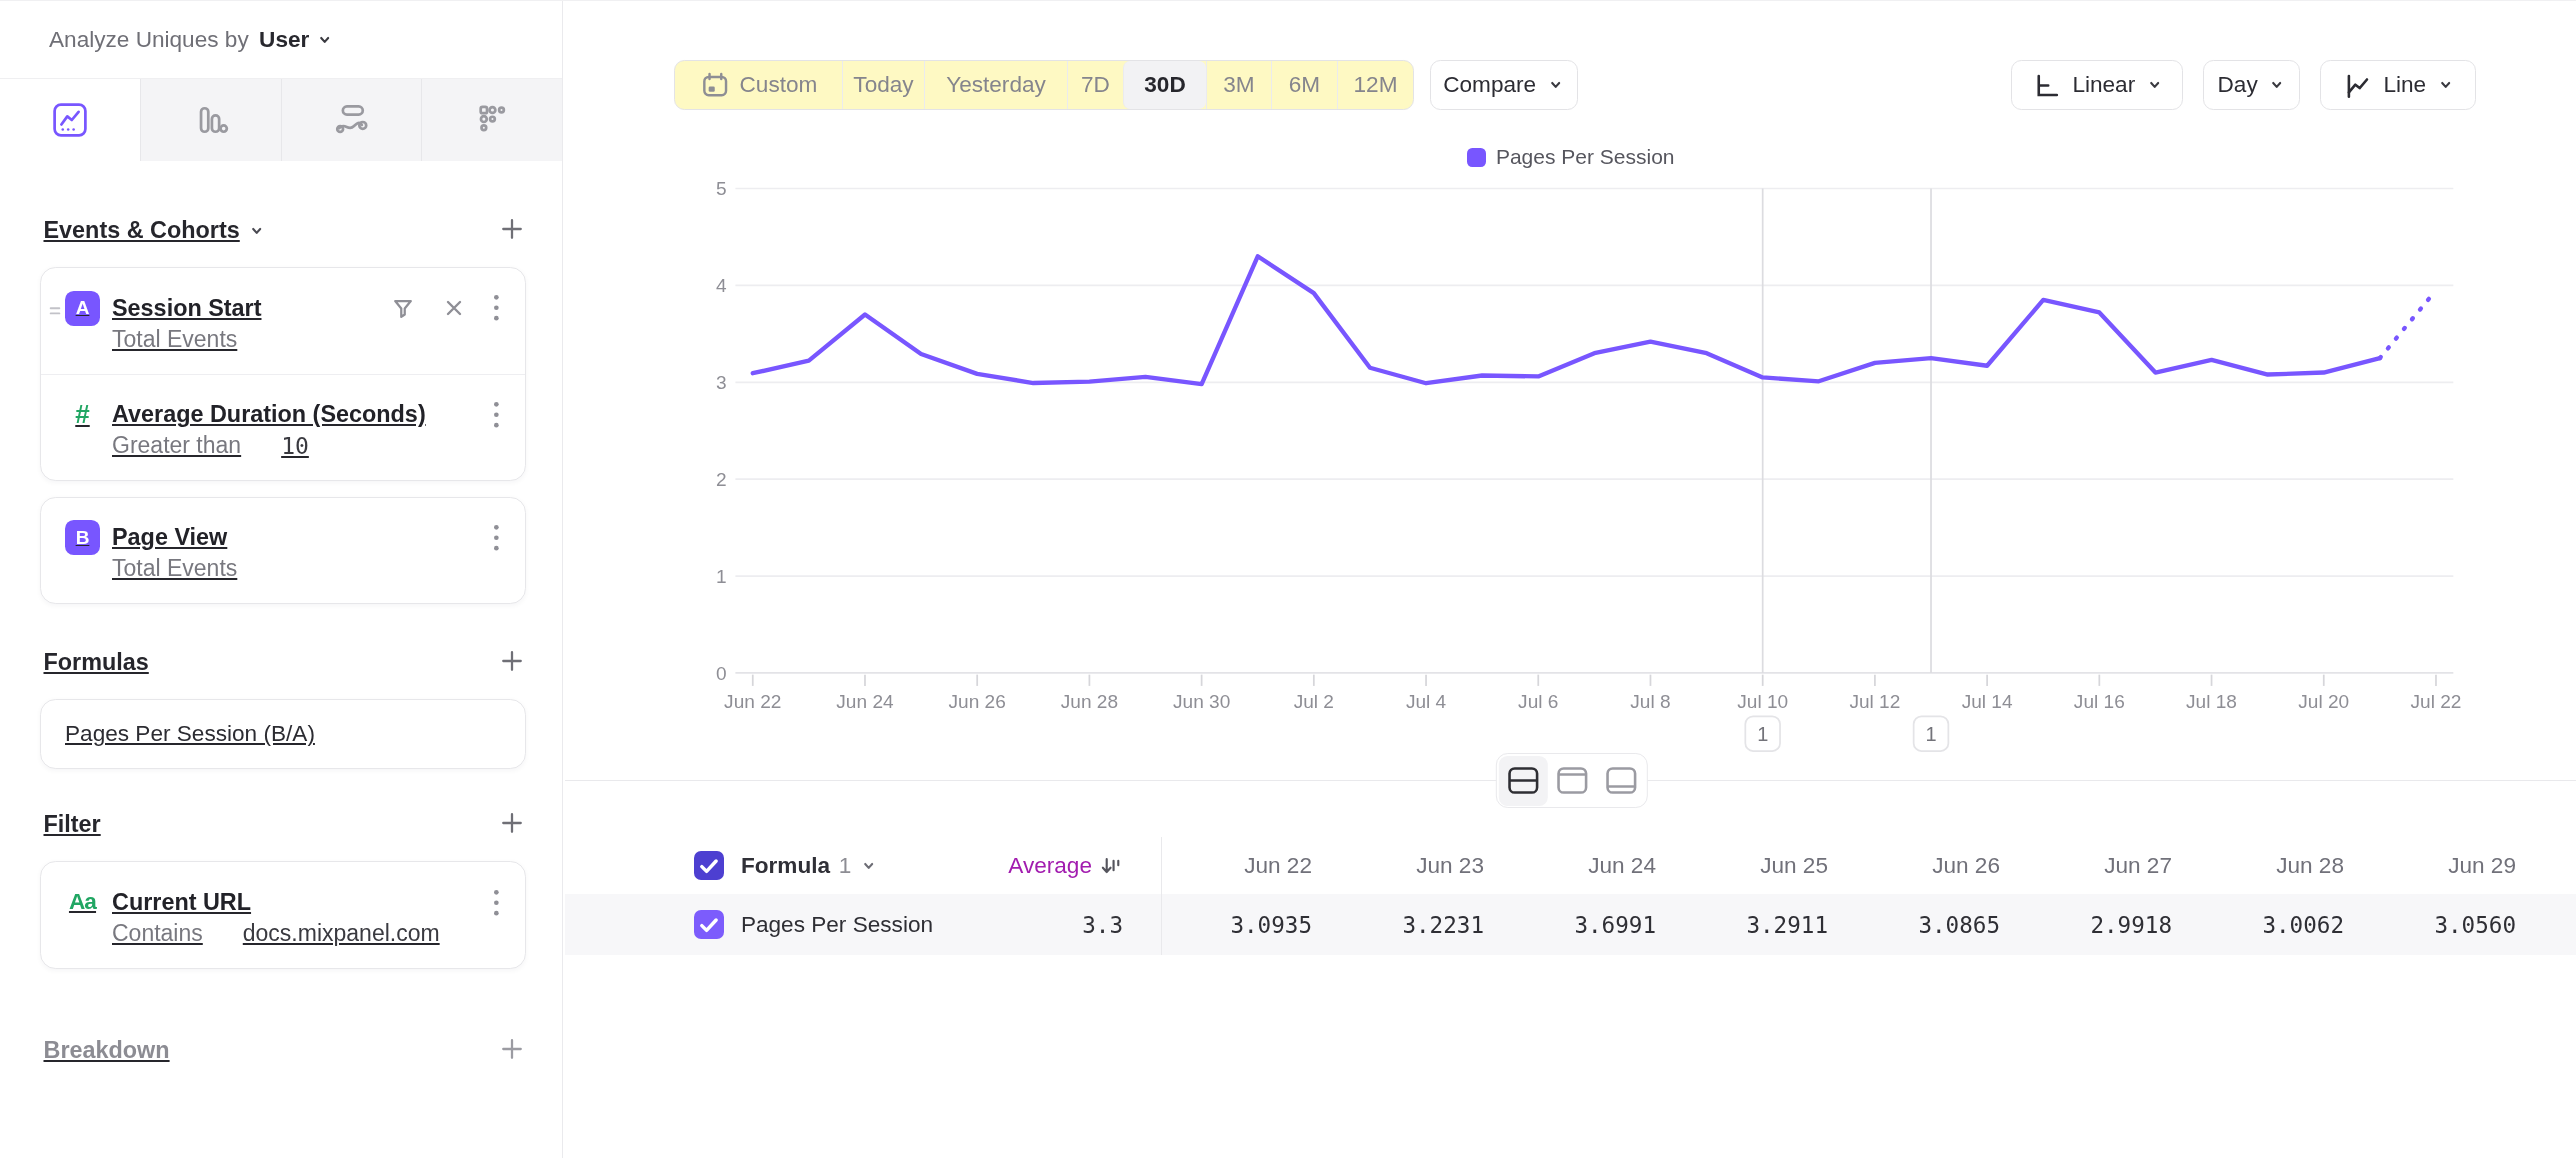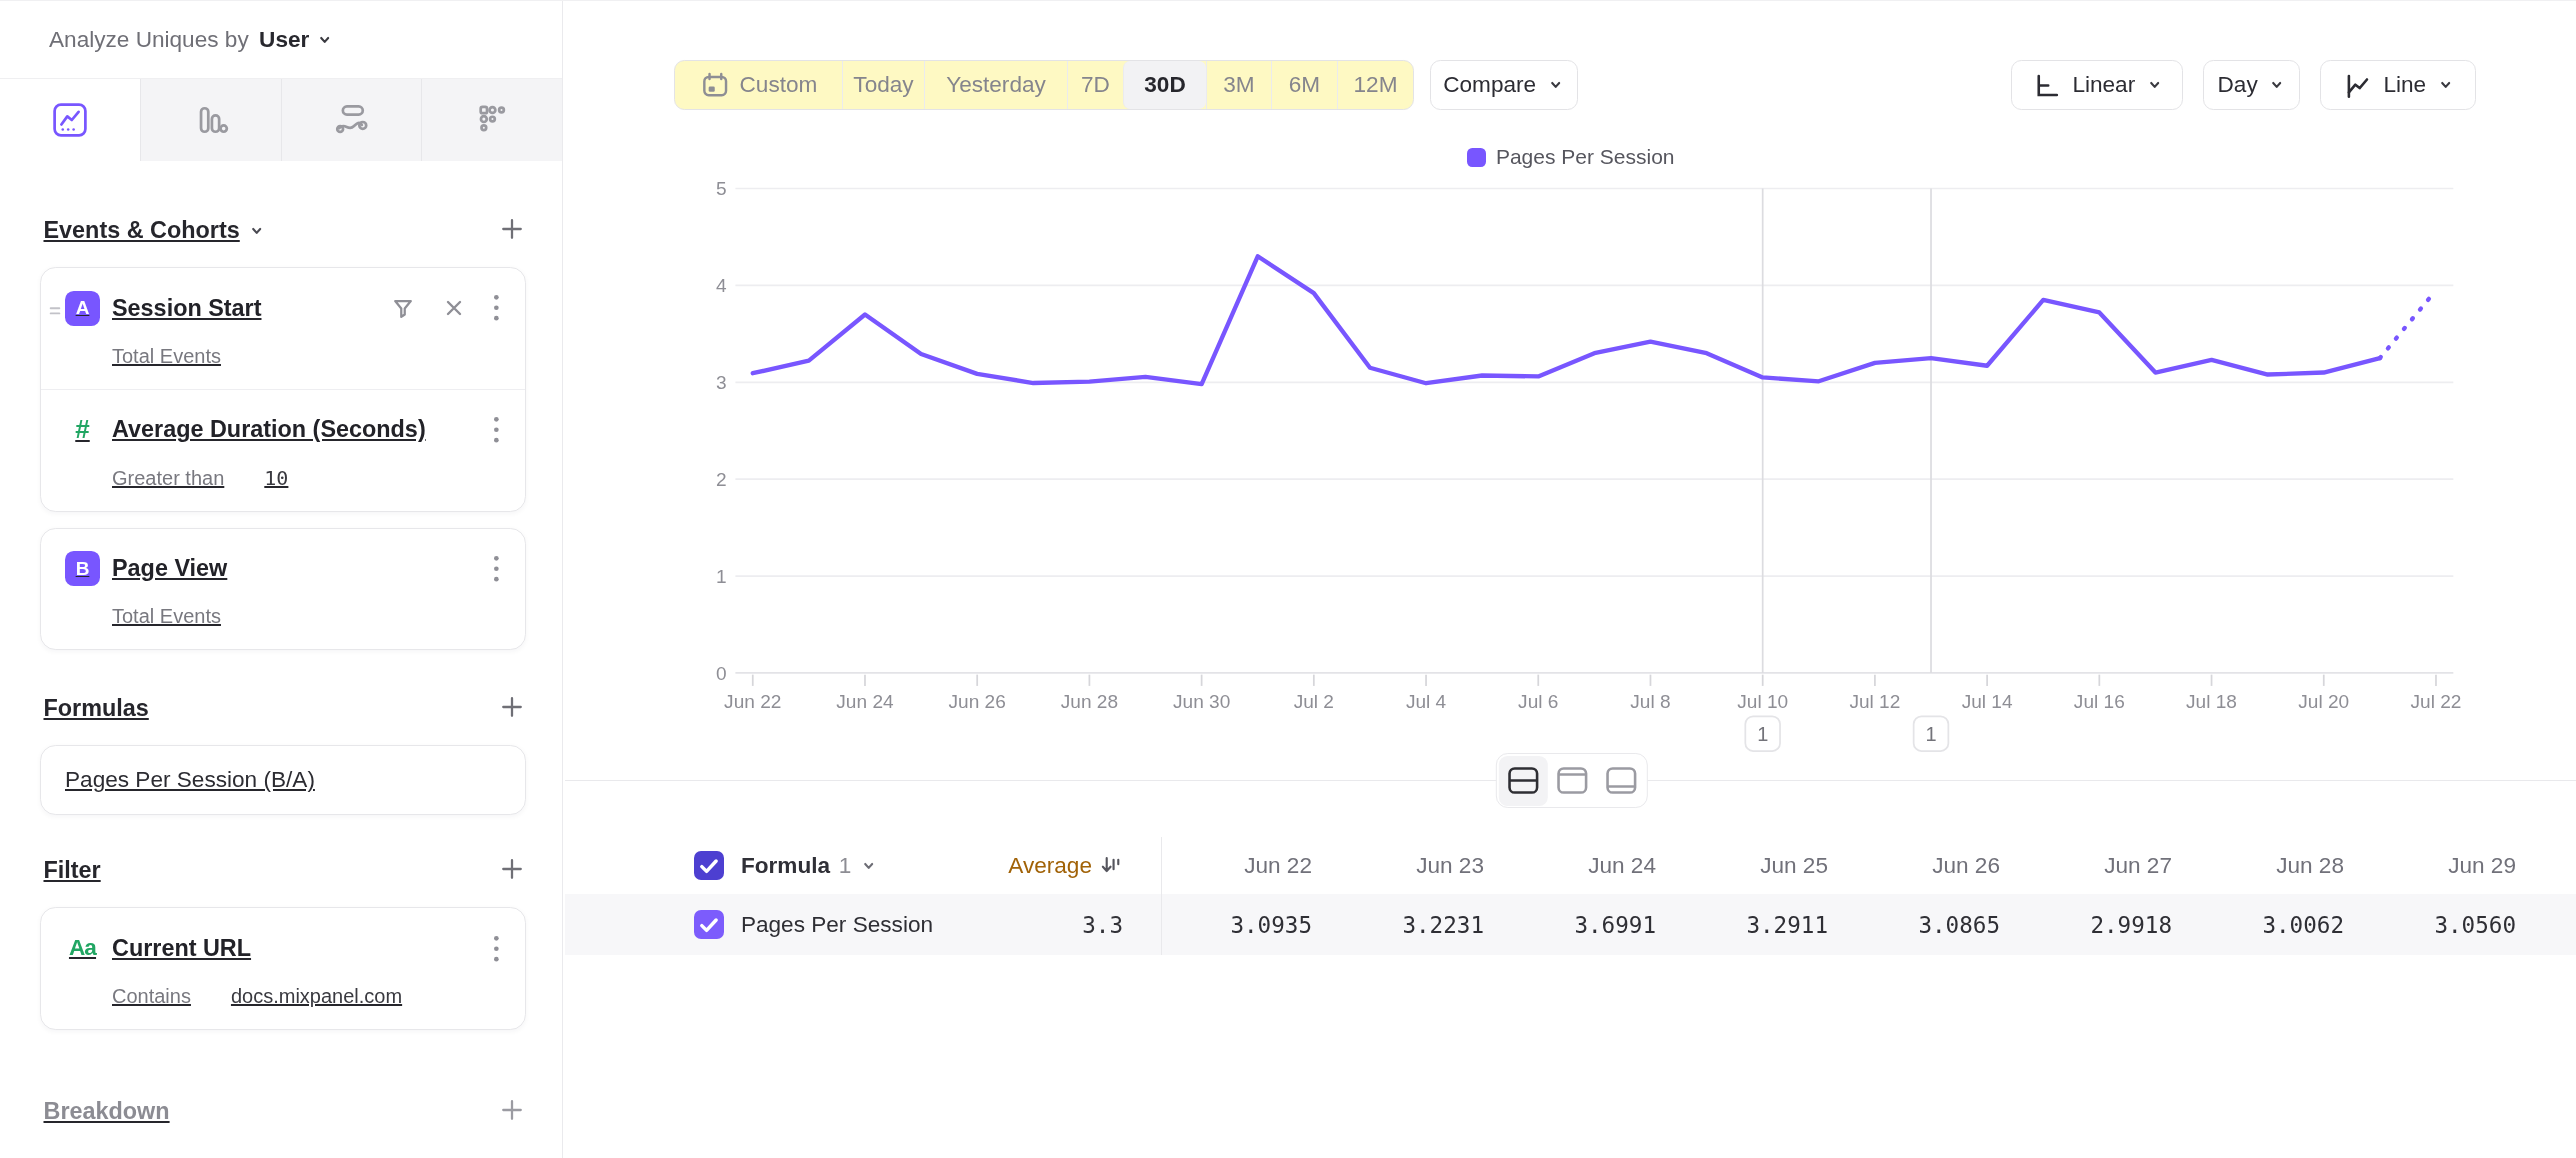--- a/index.html
+++ b/index.html
@@ -20,21 +20,21 @@
   .sec-head { display:flex; align-items:center; margin:54px 0 21px 0; padding-left:3.5px; }
   .sec-head .t { font-size:23.4px; font-weight:700; color:#26262c; display:flex; align-items:center; gap:8.7px; }
   .sec-head .t.dim { color:#8c8c93; }
   .sec-head .plus { margin-left:auto; }
   .card { border:1.7px solid #e7e7ea; border-radius:15.6px; background:#fff; box-shadow:0 1.7px 5.2px rgba(30,26,46,.04); }
   .card + .card { margin-top:15.6px; }
   .crow { position:relative; padding:22.6px 24px 21px 24px; }
   .crow .head { display:flex; align-items:center; }
   .crow .head .ttl { font-size:23.4px; font-weight:600; color:#222228; margin-left:12px; }
   .crow .head .right { margin-left:auto; display:flex; align-items:center; gap:26px; }
-  .crow .sub { padding-left:47px; margin-top:19px; font-size:20px; color:#78787f; display:flex; align-items:center; }
+  .crow .sub { padding-left:47px; font-size:23px; color:#78787f; display:flex; align-items:center; }
   .crow .sub .val { margin-left:40px; color:#3a3a40; }
   .crow.nested { border-top:1.7px solid #eeeef1; }
   .handle { position:absolute; left:7px; top:35px; }
   .badge { width:35px; height:35px; border-radius:8.7px; background:#7856FF; color:#fff; font-size:19px; font-weight:600; display:flex; align-items:center; justify-content:center; flex:0 0 auto; }
   .glyph { width:35px; height:35px; display:flex; align-items:center; justify-content:center; font-weight:700; color:#21A663; flex:0 0 auto; }
   .glyph.hash { font-size:26px; }
   .glyph.aa { font-size:22.6px; letter-spacing:-0.9px; }
   .mono { font-family:"DejaVu Sans Mono",monospace; }
   .formula-card { padding:21px 24px; font-size:22.6px; color:#2c2c32; }
 
@@ -65,21 +65,21 @@
   .trow { display:flex; align-items:center; height:57px; position:relative; }
   .trow.data { height:61px; background:#f7f7f9; }
   .tleft { width:596px; flex:0 0 auto; display:flex; align-items:center; padding-left:129px; padding-right:38px; }
   .vdiv { position:absolute; left:596px; top:0; bottom:0; border-left:1.7px solid #e9e9ec; }
   .cb { width:29.5px; height:29.5px; border-radius:7px; display:flex; align-items:center; justify-content:center; flex:0 0 auto; cursor:pointer; }
   .cb.dark { background:#4d3fd1; }
   .cb.lite { background:#7c5cfc; }
   .fgroup { display:flex; align-items:center; gap:8.7px; margin-left:17.4px; cursor:pointer; }
   .fgroup .f { font-size:22.6px; font-weight:700; color:#303037; }
   .fgroup .n { font-size:22.6px; color:#8d8d94; }
-  .avg-h { margin-left:auto; display:flex; gap:7px; font-size:22.6px; color:#a16207; cursor:pointer; }
+  .avg-h { margin-left:auto; display:flex; align-items:center; gap:7px; font-size:22.6px; color:#a21caf; cursor:pointer; }
   .rowname { font-size:22.6px; color:#2e2e34; margin-left:17.4px; }
   .avg-v { margin-left:auto; font-size:22.6px; color:#323238; }
   .cols { display:flex; }
   .cell { width:172px; flex:0 0 auto; text-align:right; padding-right:21px; font-size:22.6px; }
   .cell.h { color:#71717a; }
   .cell.v { color:#2f2f35; }
   .chev { flex:0 0 auto; }
 </style>
 </head>
 <body>

